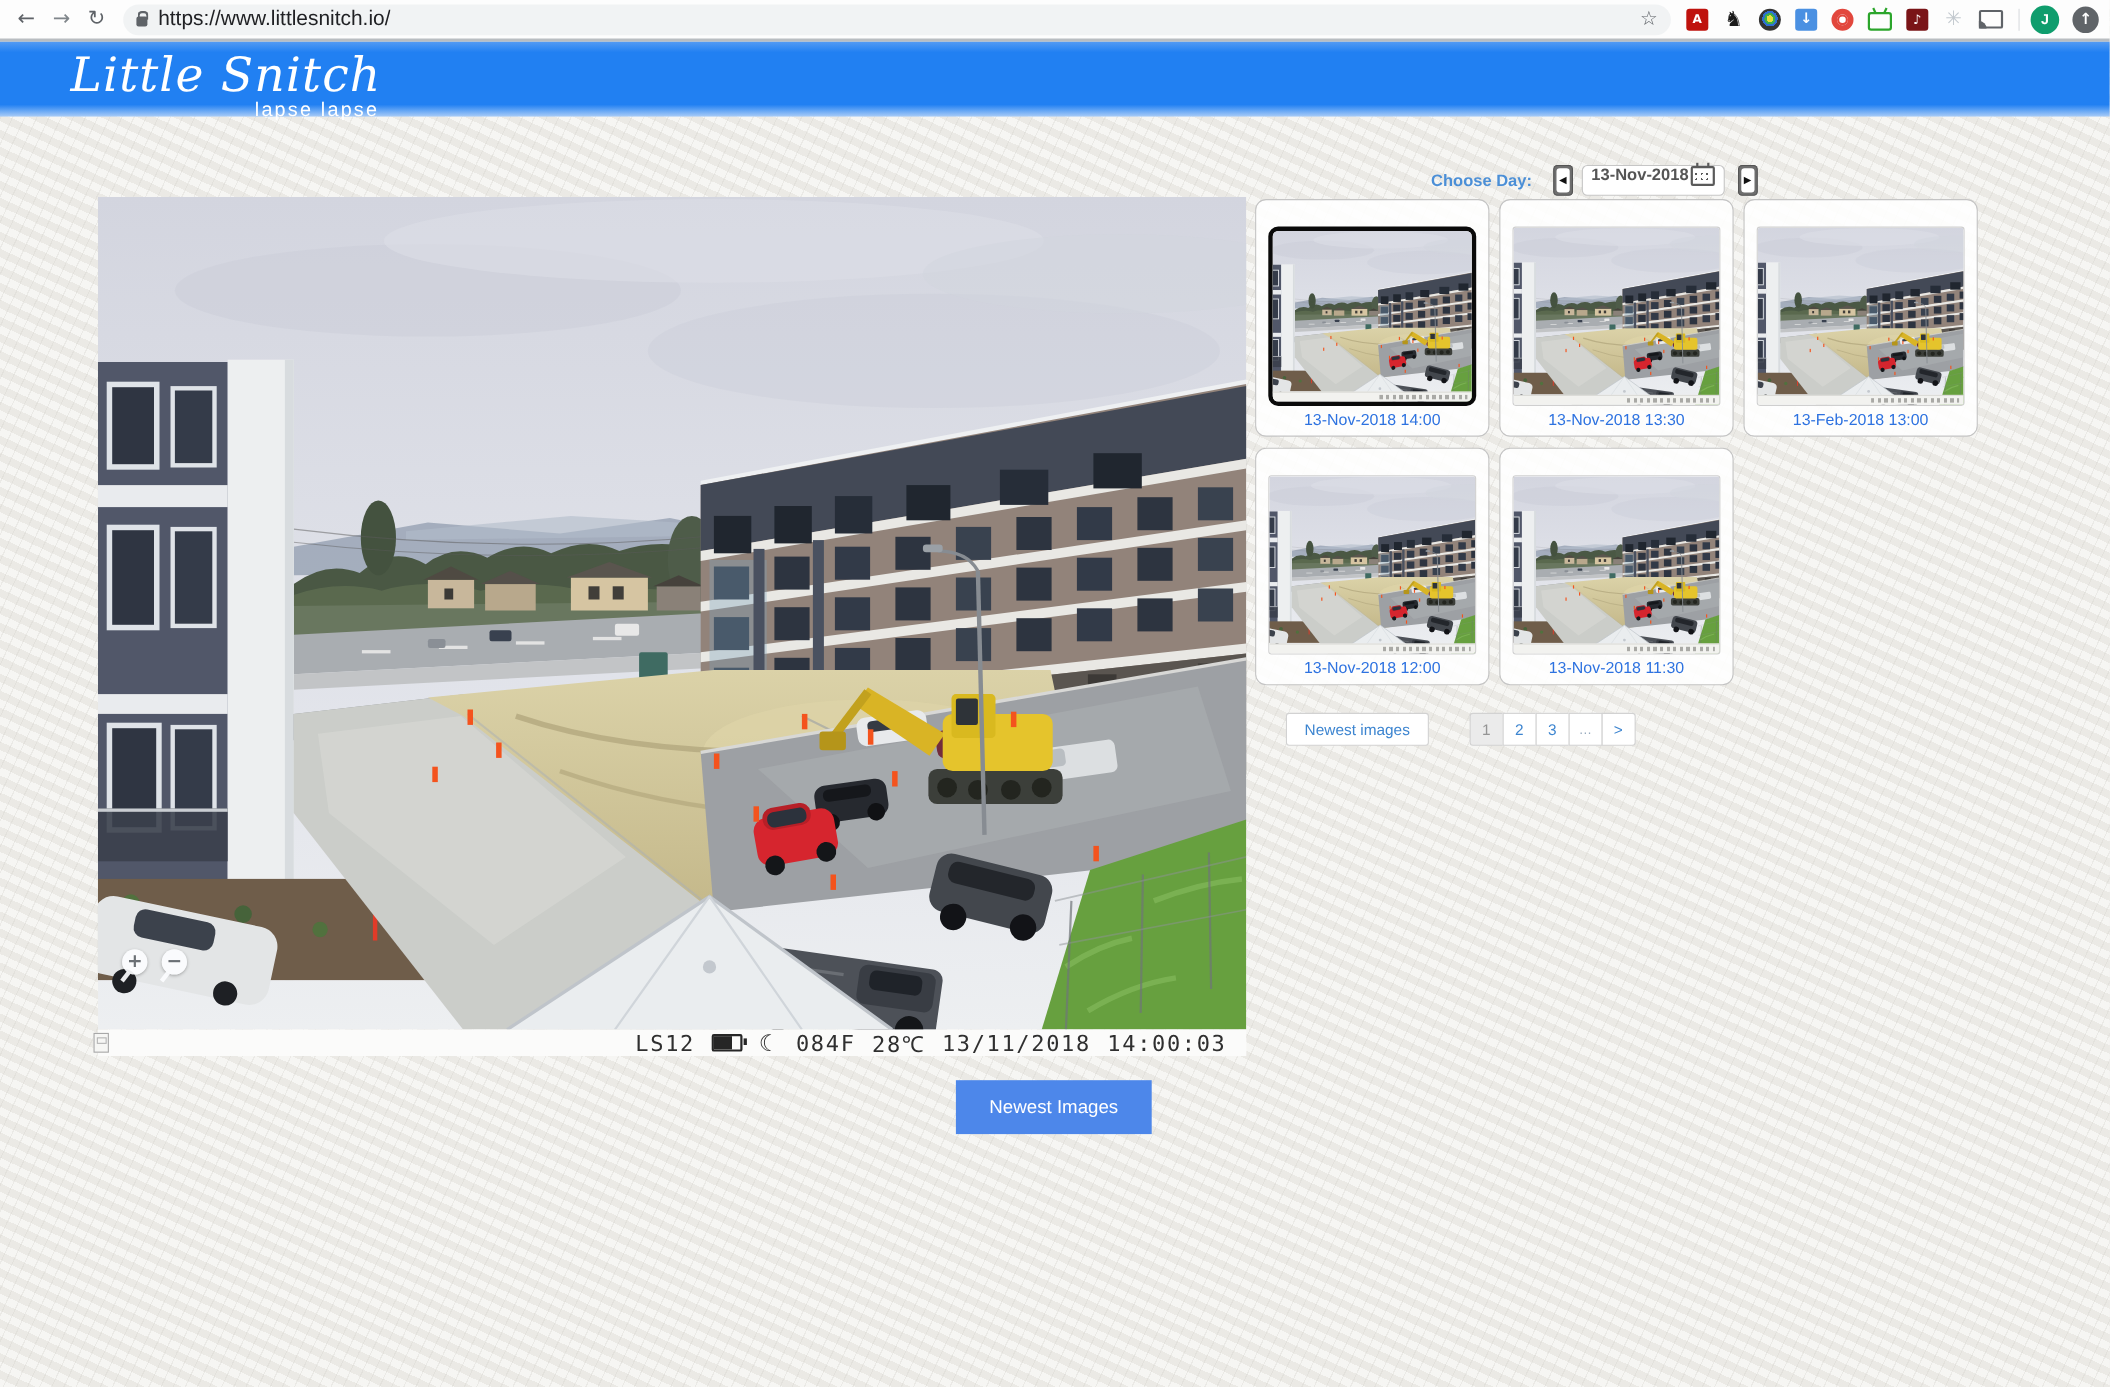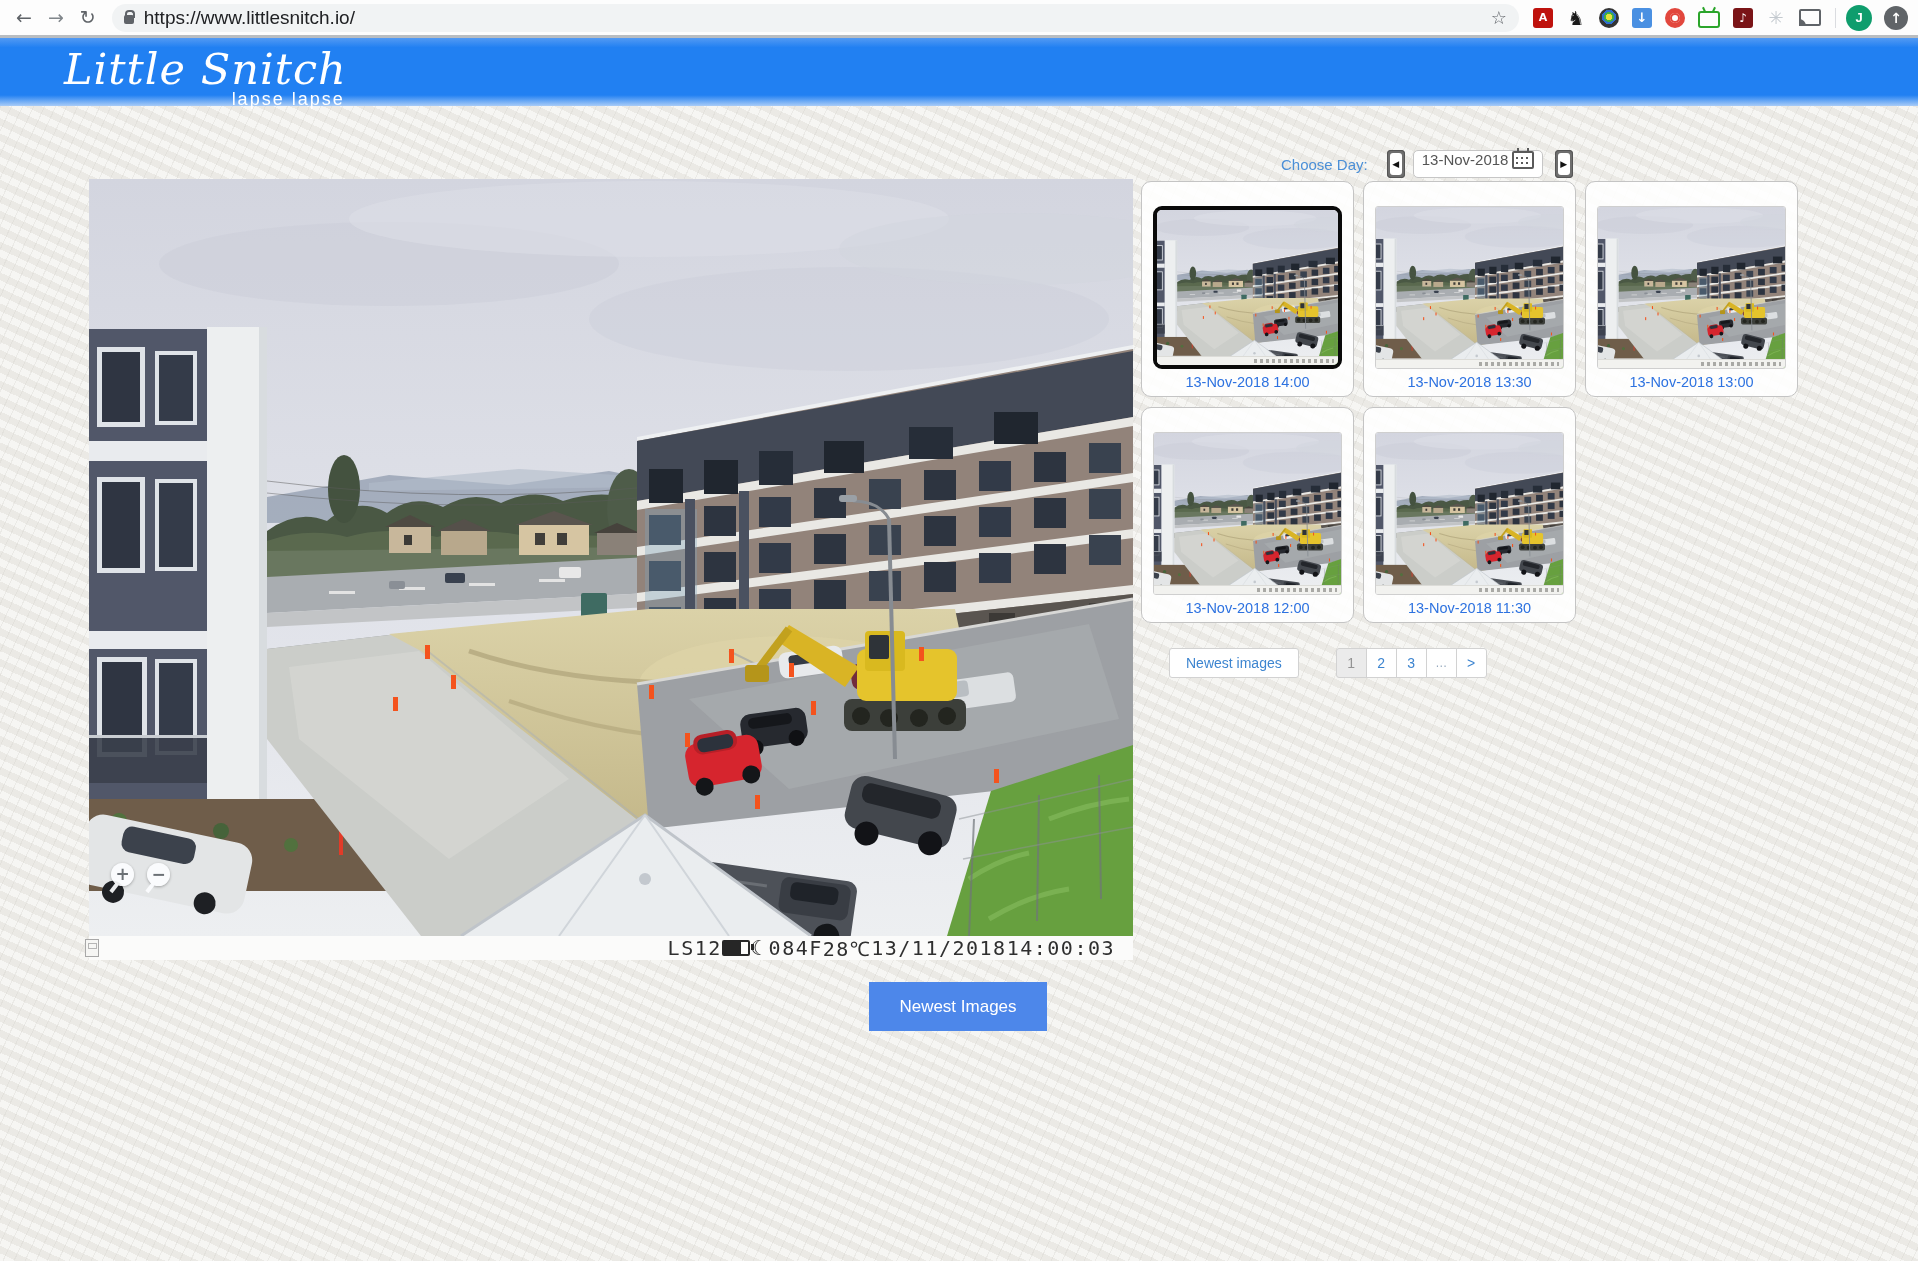--- a/index.html
+++ b/index.html
@@ -46,38 +46,38 @@
   
   .site-header{position:absolute;left:0;top:38px;width:100%;height:68px;
     background:linear-gradient(#539af3 0%, #2180f2 14%, #2180f2 84%, #a9ccf7 100%);}
   .logo{position:absolute;left:64px;top:8px;color:#fff;text-align:right;display:inline-block;}
   .logo-main{font-family:"DejaVu Serif",serif;font-style:italic;font-size:43px;line-height:1.1;letter-spacing:1px;}
   .logo-sub{font-size:18px;letter-spacing:2px;margin-top:-4px;padding-right:2px;}
   
   .viewer{position:absolute;left:89px;top:179px;width:1044px;}
   .photo{display:block;width:1044px;height:757px;}
   .stamp-bar{position:relative;width:1044px;height:24px;background:#fbfbfa;display:flex;align-items:center;
-    justify-content:flex-end;padding-right:18px;box-sizing:border-box;
+    justify-content:flex-end;padding-right:18px;box-sizing:border-box;gap:15px;
     font-family:"DejaVu Sans Mono",monospace;font-size:20px;color:#2f2f2f;letter-spacing:1.5px;}
   .battery{width:24px;height:12px;border:2px solid #262626;border-radius:2px;position:relative;background:linear-gradient(90deg,#262626 0 70%,#fbfbfa 70%);}
   .battery::after{content:"";position:absolute;right:-6px;top:2px;width:3px;height:6px;background:#262626;}
   .moon{font-family:"DejaVu Sans",sans-serif;font-weight:bold;font-size:21px;letter-spacing:0;}
   .broken-img{position:absolute;left:-4px;top:3px;width:12px;height:16px;background:#f6f6f4;border:1px solid #a8a8a8;}
   .broken-img::before{content:"";position:absolute;left:2px;top:3px;width:7px;height:4px;border:1px solid #b5b5b5;}
   .zoomwrap{position:absolute;left:22px;top:684px;display:flex;gap:13px;}
   .zoombtn{width:23px;height:23px;border-radius:50%;background:rgba(252,253,255,.92);color:#6b7075;
     font-weight:bold;font-size:17px;line-height:23px;text-align:center;box-shadow:0 1px 3px rgba(0,0,0,.3);position:relative;cursor:pointer;
     font-family:"DejaVu Sans",sans-serif;}
   .zoombtn::after{content:"";position:absolute;left:1px;bottom:-7px;width:4px;height:10px;background:rgba(252,253,255,.92);transform:rotate(38deg);}
   
   .newest-btn{position:absolute;left:869px;top:982px;width:178px;height:49px;background:#4d87ea;border:none;
     color:#fff;font-size:17px;font-family:"Liberation Sans",sans-serif;display:flex;align-items:center;justify-content:center;cursor:pointer;}
   
   .panel{position:absolute;left:1141px;top:150px;width:667px;}
-  .day-row{position:absolute;left:140px;top:0;height:28px;display:flex;align-items:center;}
+  .day-row{position:absolute;left:160px;top:0;height:28px;display:flex;align-items:center;font-weight:bold;}
   .choose-day{color:#4b8fd7;font-size:15px;margin-right:19px;}
   .arrow-btn{width:18px;height:28px;background:#6e6e6e;border-radius:4px;display:flex;align-items:center;justify-content:center;cursor:pointer;box-shadow:inset 0 0 0 1px #555;}
   .arrow-inner{width:12px;height:22px;background:#fff;border-radius:3px;display:flex;align-items:center;justify-content:center;
     font-family:"DejaVu Sans",sans-serif;font-size:9px;color:#111;}
   .date-field{width:130px;height:28px;background:#fff;border:1px solid #c6c6c6;border-radius:5px;margin:0 12px 0 8px;
     display:flex;align-items:flex-start;justify-content:space-between;padding:0 8px;box-sizing:border-box;cursor:pointer;}
   .date-text{font-size:15px;color:#555;}
   .cal-ic{width:18px;height:14px;border:2px solid #5a5a5a;border-radius:2px;position:relative;
     background:radial-gradient(circle 1px at 3px 5px,#5a5a5a 90%,transparent 91%),
                radial-gradient(circle 1px at 8px 5px,#5a5a5a 90%,transparent 91%),
@@ -425,21 +425,21 @@
       </div>
       <a class="thumb-label">13-Nov-2018 13:30</a>
     </div>
     <div class="card">
       <div class="thumb">
         <svg viewBox="0 0 1044 757" preserveAspectRatio="xMidYMid slice">
             <use href="#scene"></use>
           </svg>
         <div class="thumb-stamp"></div>
       </div>
-      <a class="thumb-label">13-Nov-2018 13:00</a>
+      <a class="thumb-label">13-Feb-2018 13:00</a>
     </div>
     <div class="card">
       <div class="thumb">
         <svg viewBox="0 0 1044 757" preserveAspectRatio="xMidYMid slice">
             <use href="#scene"></use>
           </svg>
         <div class="thumb-stamp"></div>
       </div>
       <a class="thumb-label">13-Nov-2018 12:00</a>
     </div>

